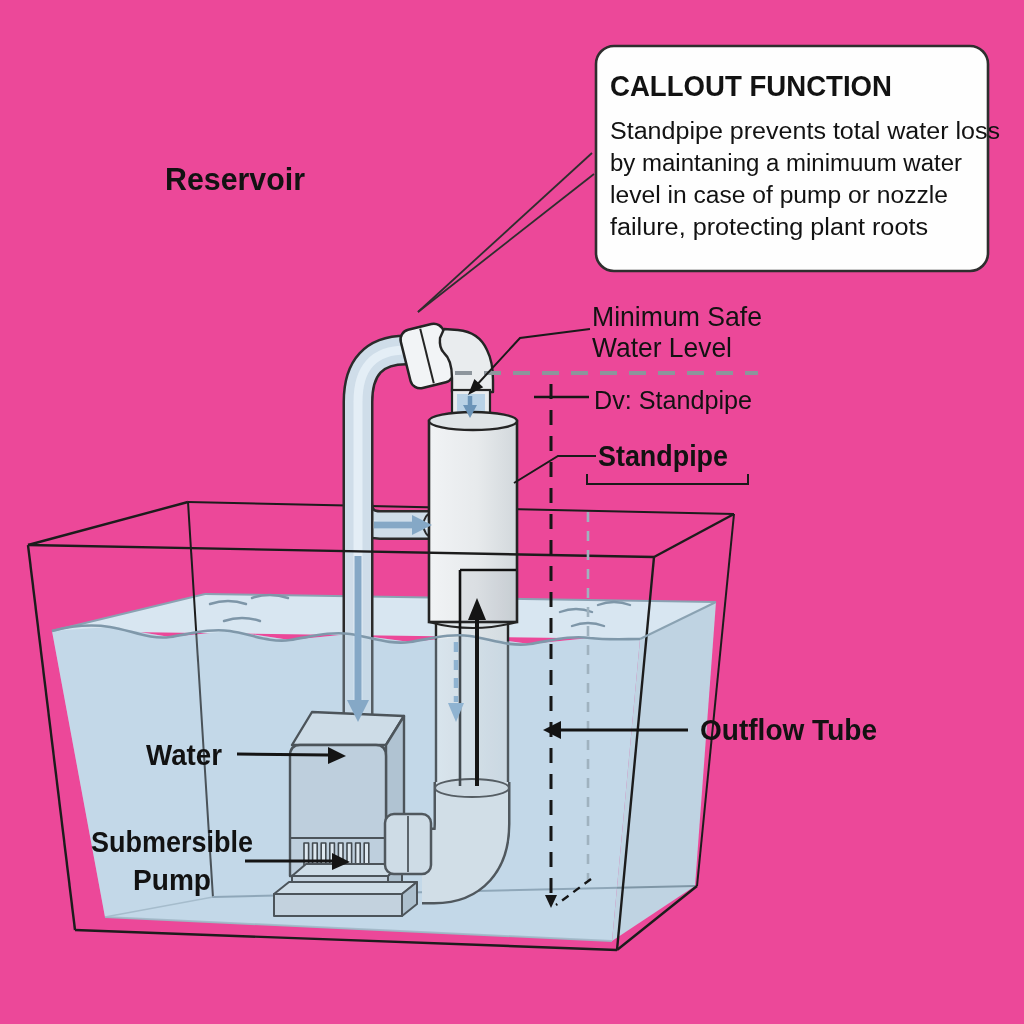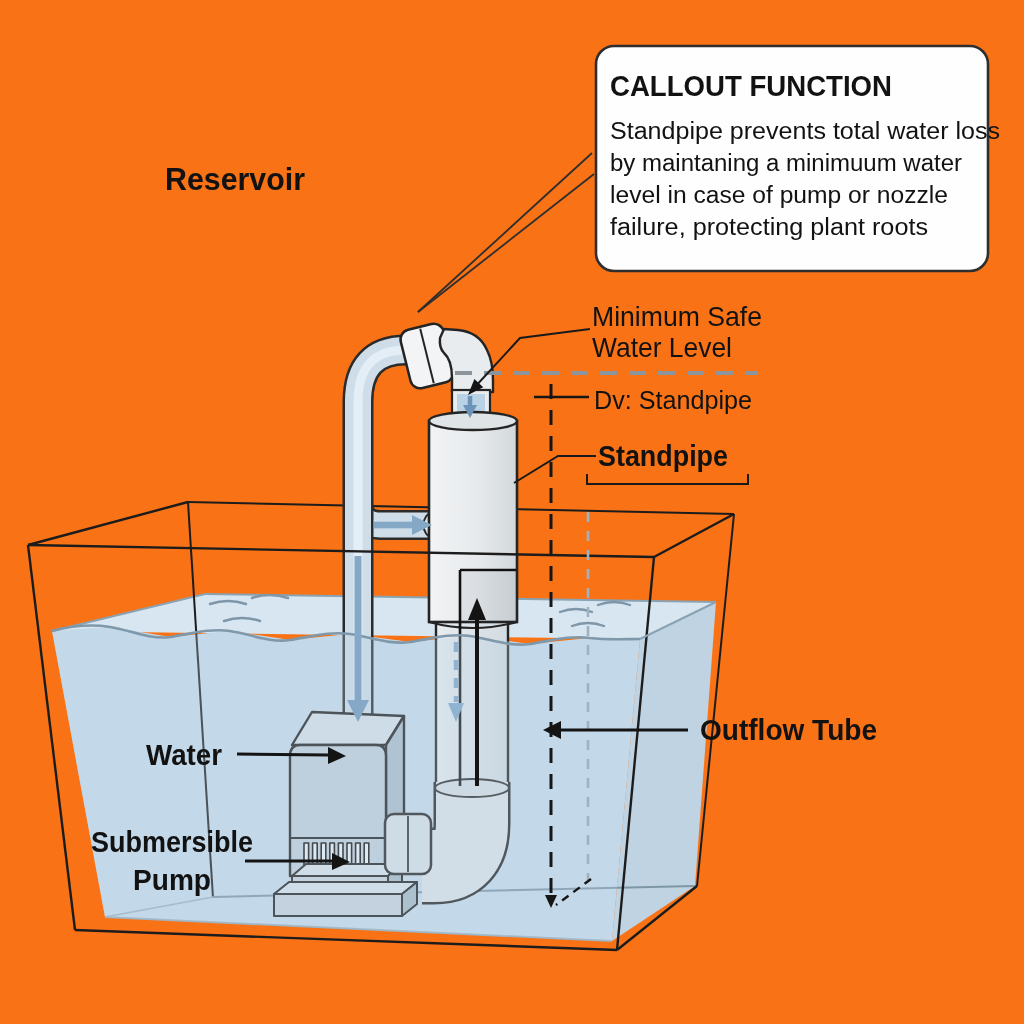--- a/index.html
+++ b/index.html
@@ -1,16 +1,16 @@
 <!DOCTYPE html>
 <html><head>
 <meta charset="utf-8">
 <style>
   html,body{margin:0;padding:0;background:#ffffff;}
-  .stage{width:1024px;height:1024px;position:relative;background:#f97316;
+  .stage{width:1024px;height:1024px;position:relative;background:#ec4899;
          font-family:"Liberation Sans","DejaVu Sans",sans-serif;}
   svg{display:block}
   text{fill:#121212;font-family:"Liberation Sans","DejaVu Sans",sans-serif;}
   .b{font-weight:700;}
   .ln{stroke:#1c1c1c;fill:none;}
   .thin{stroke-width:2;}
   .mid{stroke-width:2.4;}
   .lead{stroke:#1a1a1a;stroke-width:2;fill:none;}
   .ripple{stroke:#7e96a8;stroke-width:2.4;fill:none;stroke-linecap:round;}
 </style>

